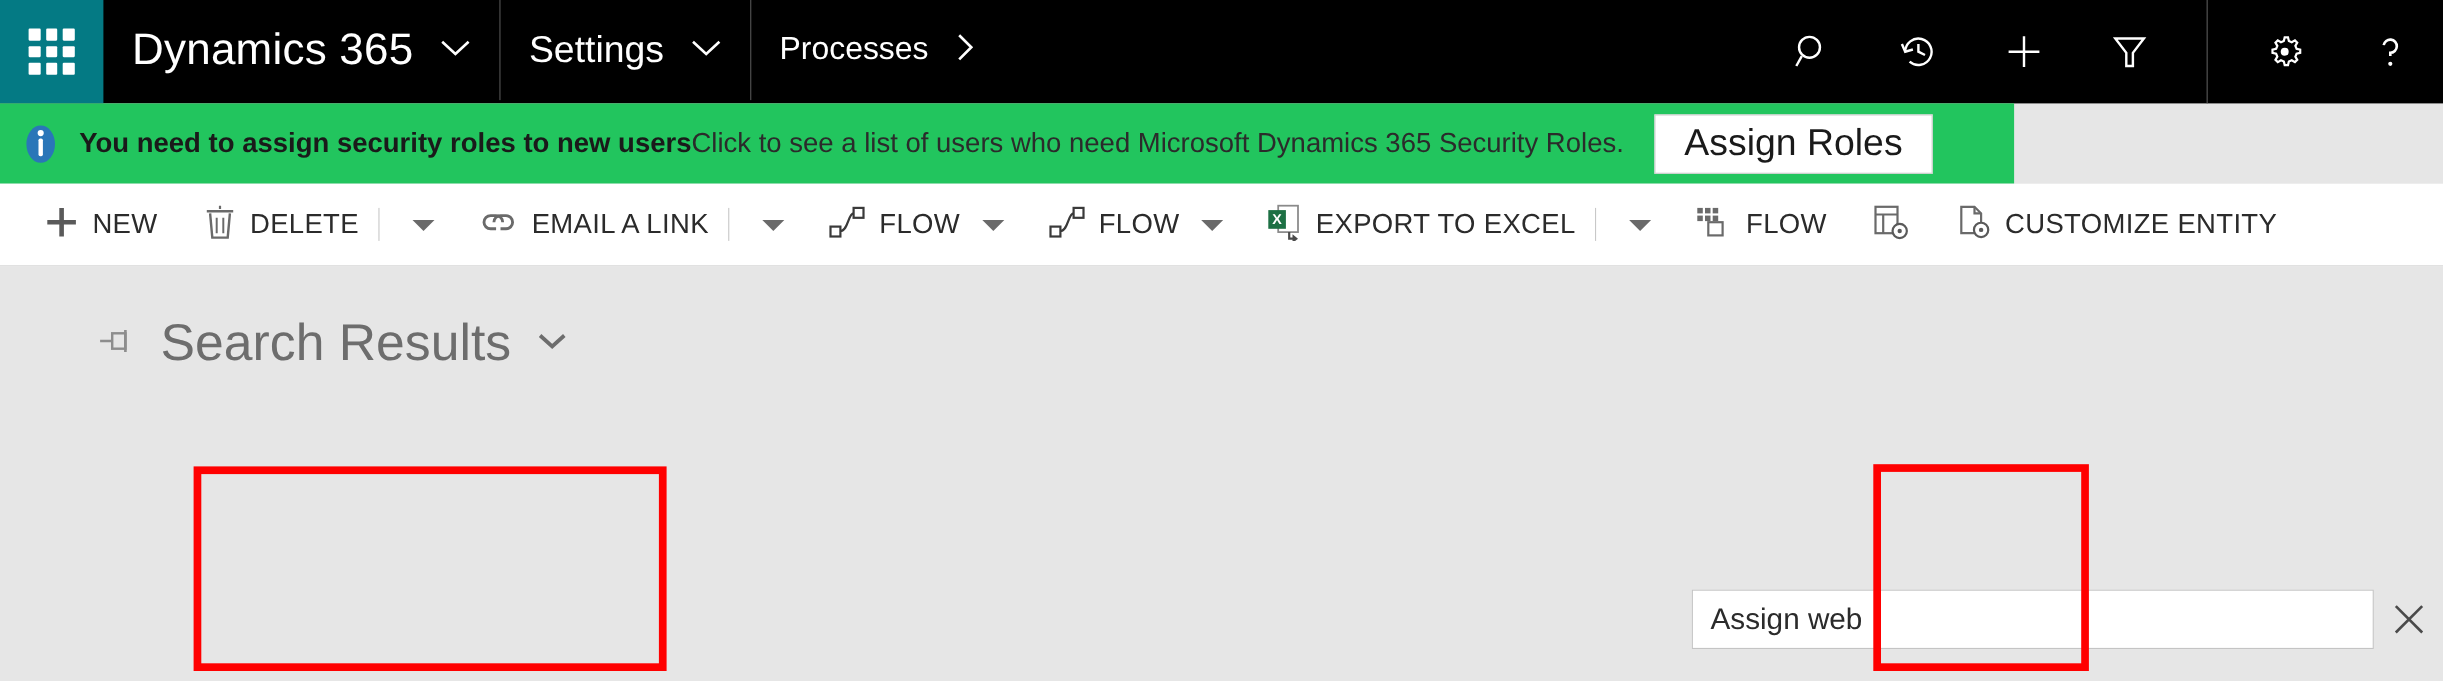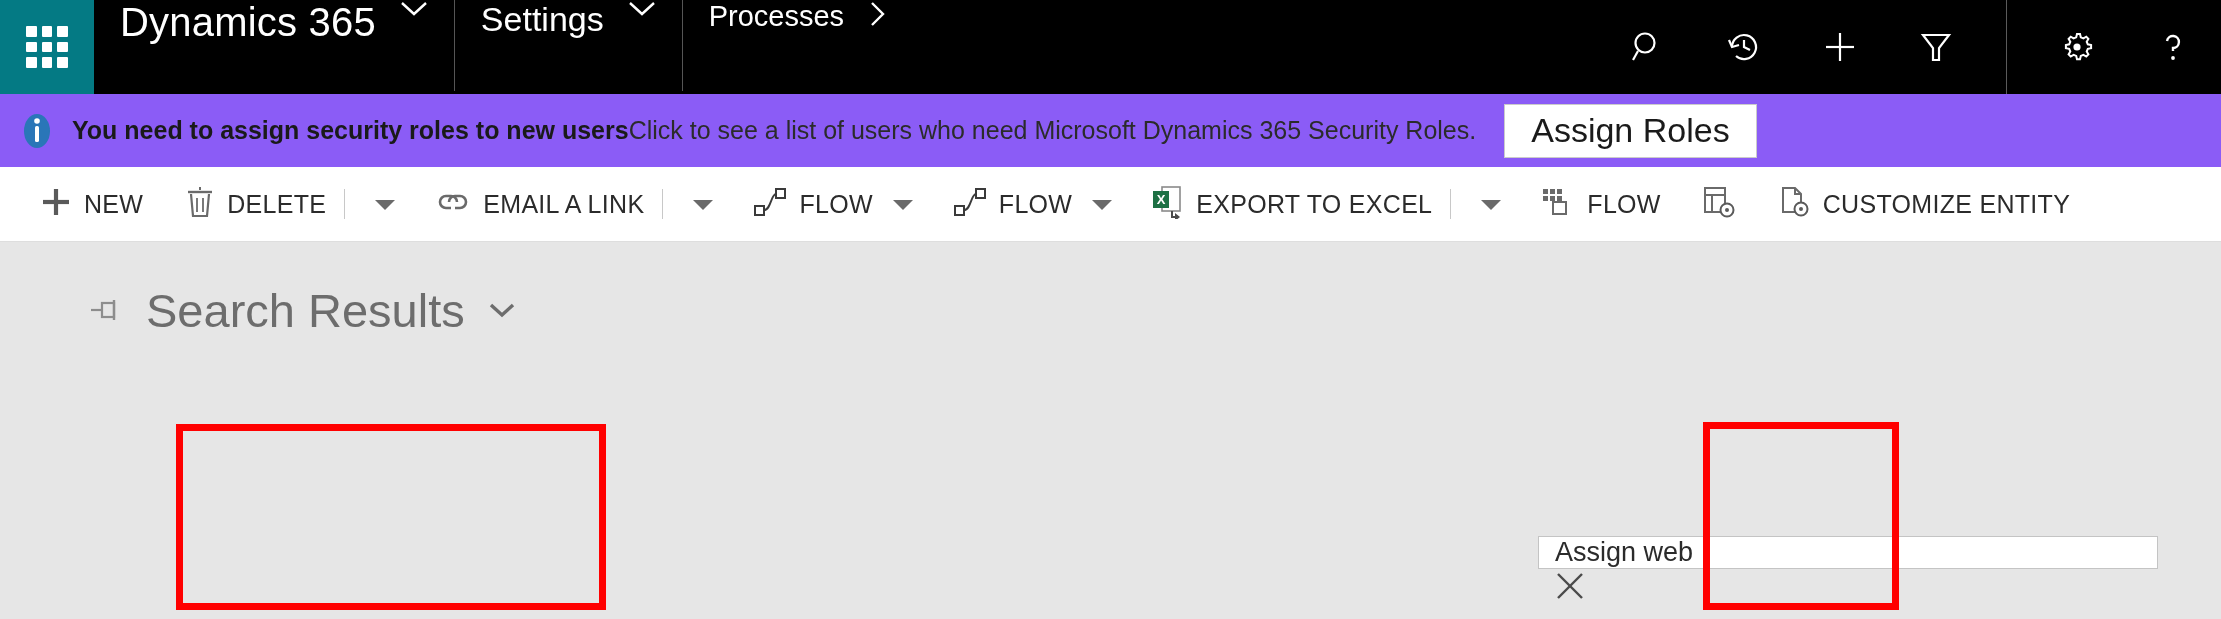--- a/index.html
+++ b/index.html
@@ -21,43 +21,43 @@
     display: flex; align-items: center; justify-content: center; flex: none;
   }
   .waffle-grid {
     width: 42px; height: 42px;
     display: grid; grid-template-columns: repeat(3, 1fr); grid-template-rows: repeat(3, 1fr);
     gap: 5px;
   }
   .waffle-grid i { background: #ffffff; display: block; border-radius: 1px; }
 
   .nav-seg {
-    display: flex; height: 91px;
+    display: flex; align-items: center; height: 91px;
     padding: 0 26px; color: #ffffff; white-space: nowrap;
     border-right: 1px solid #555555;
   }
   .nav-seg.noborder { border-right: none; }
   .brand-text { font-size: 40px; font-weight: 400; letter-spacing: .2px; }
   .seg-text { font-size: 34px; font-weight: 400; }
   .seg-text.small { font-size: 29px; }
   .caret-svg { margin-left: 24px; }
 
   .nav-spacer { flex: 1 1 auto; }
   .nav-icons { display: flex; align-items: center; height: 94px; }
   .nav-icon {
     width: 68px; height: 94px; display: flex; align-items: center; justify-content: center;
     color: #ffffff;
   }
   .nav-icon.wide { width: 96px; }
   .nav-divider { width: 1px; height: 94px; background: #5a5a5a; margin: 0 22px; }
 
   
   .notif {
-    position: absolute; top: 94px; left: 0; width: 2221px; height: 73px;
-    background: #8b5cf6; display: flex; align-items: center; padding-left: 10px;
+    position: absolute; top: 94px; left: 0; width: 1831px; height: 73px;
+    background: #22c55e; display: flex; align-items: center; padding-left: 10px;
   }
   .info-ico { flex: none; width: 54px; height: 54px; display: flex; align-items: center; justify-content: center; }
   .notif-title { font-size: 25px; font-weight: bold; color: #1a1a1a; margin-left: 8px; white-space: nowrap; }
   .notif-desc { font-size: 25px; font-weight: 400; color: #2b2b2b; white-space: nowrap; }
   .notif-btn {
     margin-left: 28px; background: #ffffff; border: 1px solid #cbcbcb;
     height: 54px; padding: 0 26px; font-size: 34px; color: #1a1a1a;
     font-family: "Liberation Sans", sans-serif; display: flex; align-items: center; cursor: pointer;
   }
 
@@ -79,21 +79,21 @@
 
   
   .content { position: absolute; top: 242px; left: 0; width: 2221px; height: 377px; background: #e6e6e6; }
 
   .view-header { position: absolute; top: 18px; left: 0; width: 2221px; height: 100px; display: flex; align-items: center; }
   .pin-ico { margin-left: 90px; display: flex; align-items: center; }
   .view-title { font-size: 47px; color: #6d6d6d; font-weight: 400; margin-left: 22px; white-space: nowrap; }
   .view-caret { margin-left: 22px; display: flex; align-items: center; cursor: pointer; }
 
   .searchbox-wrap {
-    position: absolute; top: 294px; left: 1538px; width: 683px; height: 44px; display: flex; flex-direction: column;
+    position: absolute; top: 294px; left: 1538px; width: 683px; height: 44px; display: flex;
   }
   .searchbox {
     width: 620px; height: 54px; background: #ffffff; border: 1px solid #c4c4c4;
     display: flex; align-items: center; padding: 0 16px;
   }
   .searchbox-val { font-size: 27px; color: #2b2b2b; font-family: "Liberation Sans", sans-serif; }
   .search-clear {
     width: 63px; height: 54px; display: flex; align-items: center; justify-content: center;
     cursor: pointer; color: #4a4a4a;
   }

